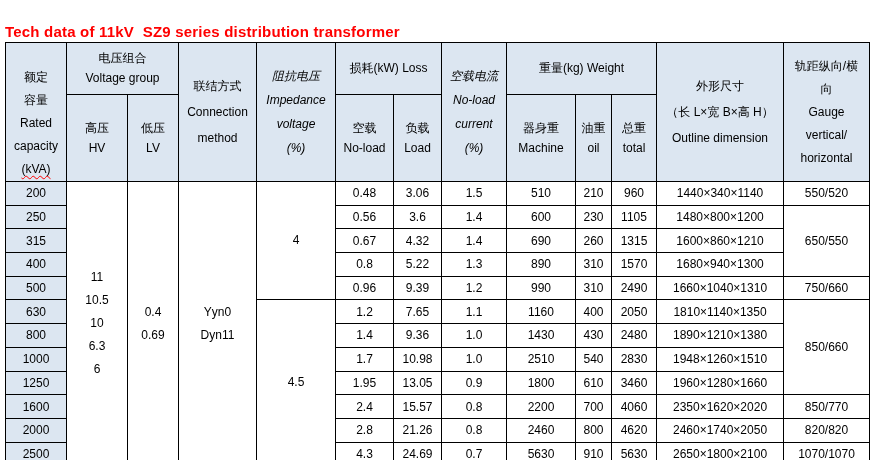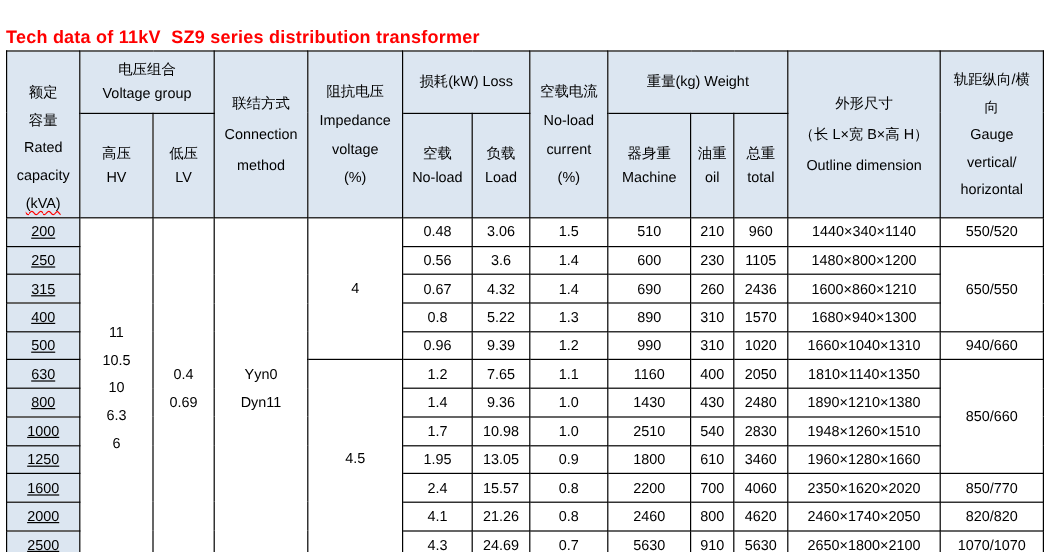--- a/index.html
+++ b/index.html
@@ -34,24 +34,24 @@
     font-size: 12px;
     padding: 0 1px;
     white-space: pre-line;
     overflow: hidden;
   }
   
   .hdr { background: #DCE6F1; }
   .grp  { height: 45px; line-height: 20px; }   
   .sub  { height: 76px; line-height: 20px; }   
   .lh23 { line-height: 23px; }
-  .lh24 { line-height: 24px; }
+  .lh24 { line-height: 24px; font-style: italic; }
   .lh26 { line-height: 26px; text-align: center; }
   
-  .cap { background: #DCE6F1; text-decoration: underline; }
+  .cap { background: #DCE6F1; }
   .kva { text-decoration: underline wavy #ff0000 1px; text-underline-offset: 2px; }
   
   tr.r td { height: 23.7px; }
   .merged { line-height: 23px; background: #ffffff; }
   .note {
     font-size: 13px;
     color: #000;
     padding: 7px 0 0 6px;
     white-space: pre-wrap;
   }
@@ -164,21 +164,21 @@
       <td rowspan="3">650/550</td>
     </tr>
 
     <tr class="r">
       <td class="cap">315</td>
       <td>0.67</td>
       <td>4.32</td>
       <td>1.4</td>
       <td>690</td>
       <td>260</td>
-      <td>2436</td>
+      <td>1315</td>
       <td>1600×860×1210</td>
     </tr>
 
     <tr class="r">
       <td class="cap">400</td>
       <td>0.8</td>
       <td>5.22</td>
       <td>1.3</td>
       <td>890</td>
       <td>310</td>
@@ -186,23 +186,23 @@
       <td>1680×940×1300</td>
     </tr>
 
     <tr class="r">
       <td class="cap">500</td>
       <td>0.96</td>
       <td>9.39</td>
       <td>1.2</td>
       <td>990</td>
       <td>310</td>
-      <td>1020</td>
+      <td>2490</td>
       <td>1660×1040×1310</td>
-      <td>940/660</td>
+      <td>750/660</td>
     </tr>
 
     <tr class="r">
       <td class="cap">630</td>
       <td class="merged" rowspan="7">4.5</td>
       <td>1.2</td>
       <td>7.65</td>
       <td>1.1</td>
       <td>1160</td>
       <td>400</td>
@@ -251,21 +251,21 @@
       <td>0.8</td>
       <td>2200</td>
       <td>700</td>
       <td>4060</td>
       <td>2350×1620×2020</td>
       <td>850/770</td>
     </tr>
 
     <tr class="r">
       <td class="cap">2000</td>
-      <td>4.1</td>
+      <td>2.8</td>
       <td>21.26</td>
       <td>0.8</td>
       <td>2460</td>
       <td>800</td>
       <td>4620</td>
       <td>2460×1740×2050</td>
       <td>820/820</td>
     </tr>
 
     <tr class="r">

